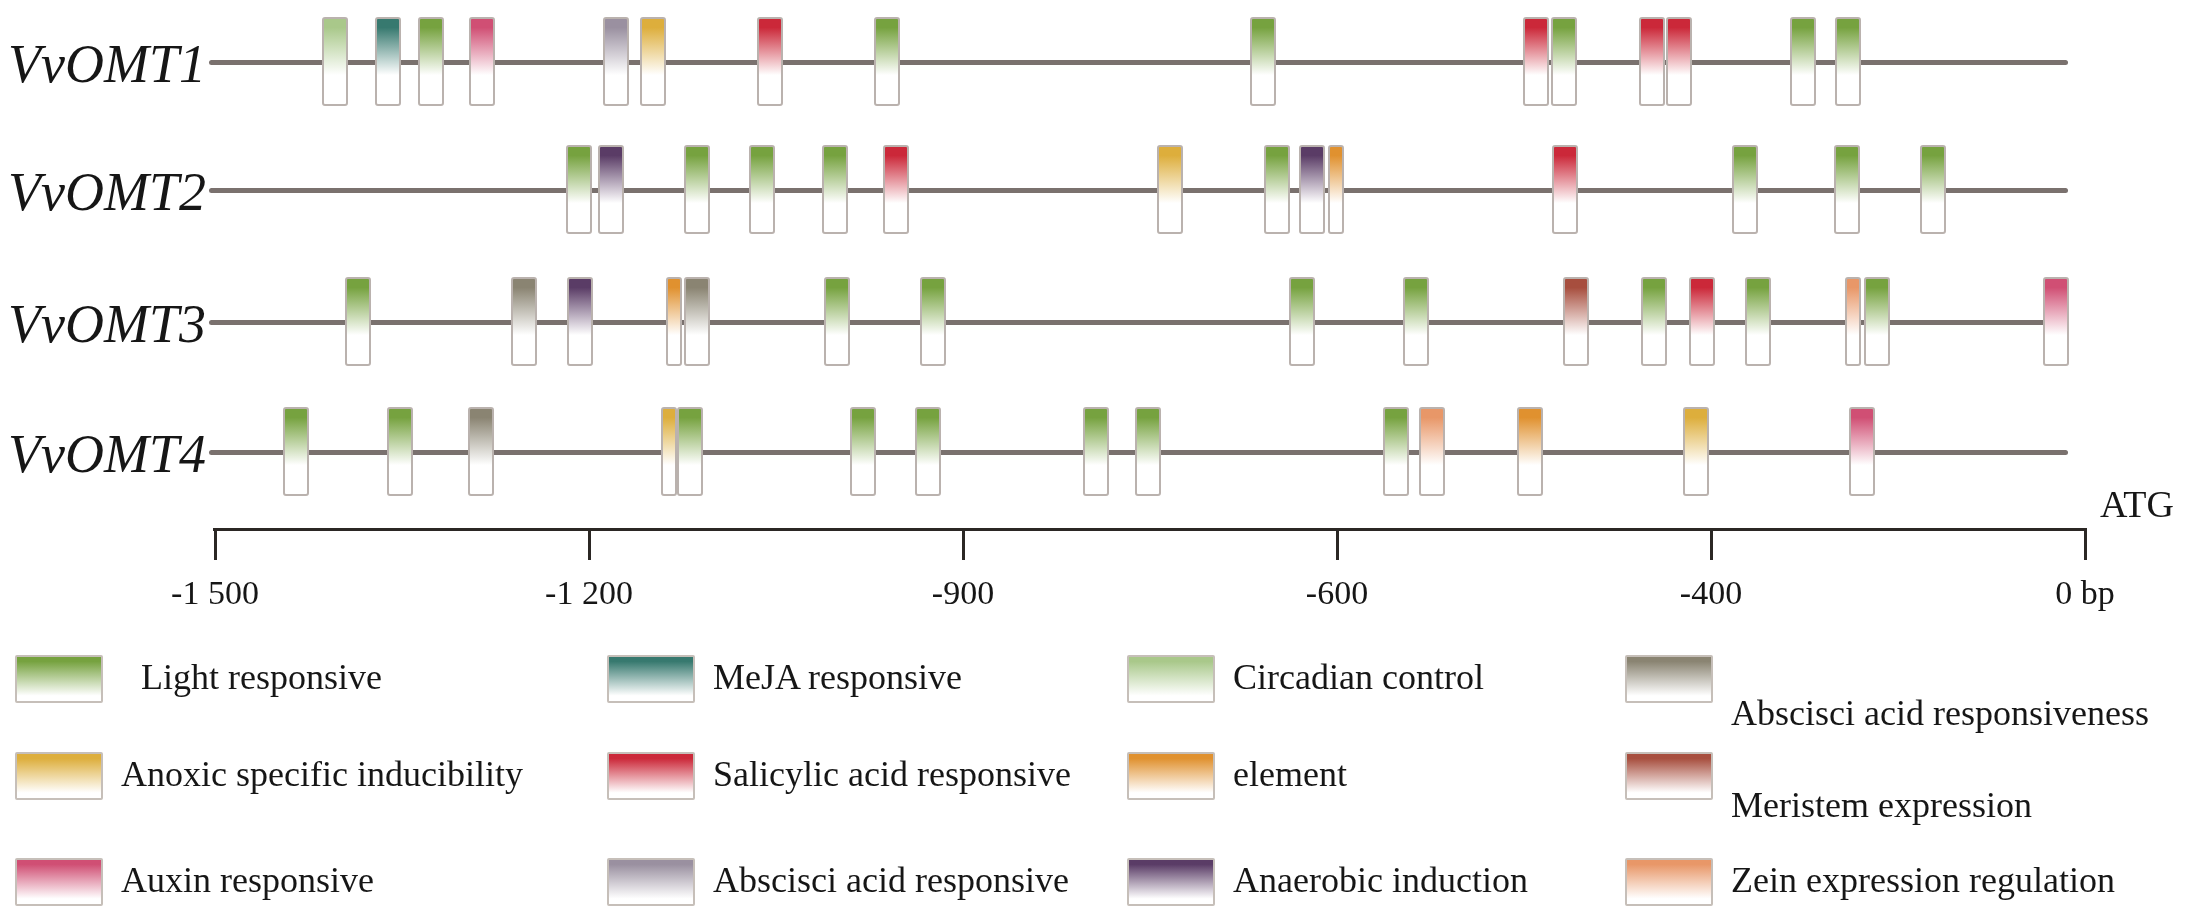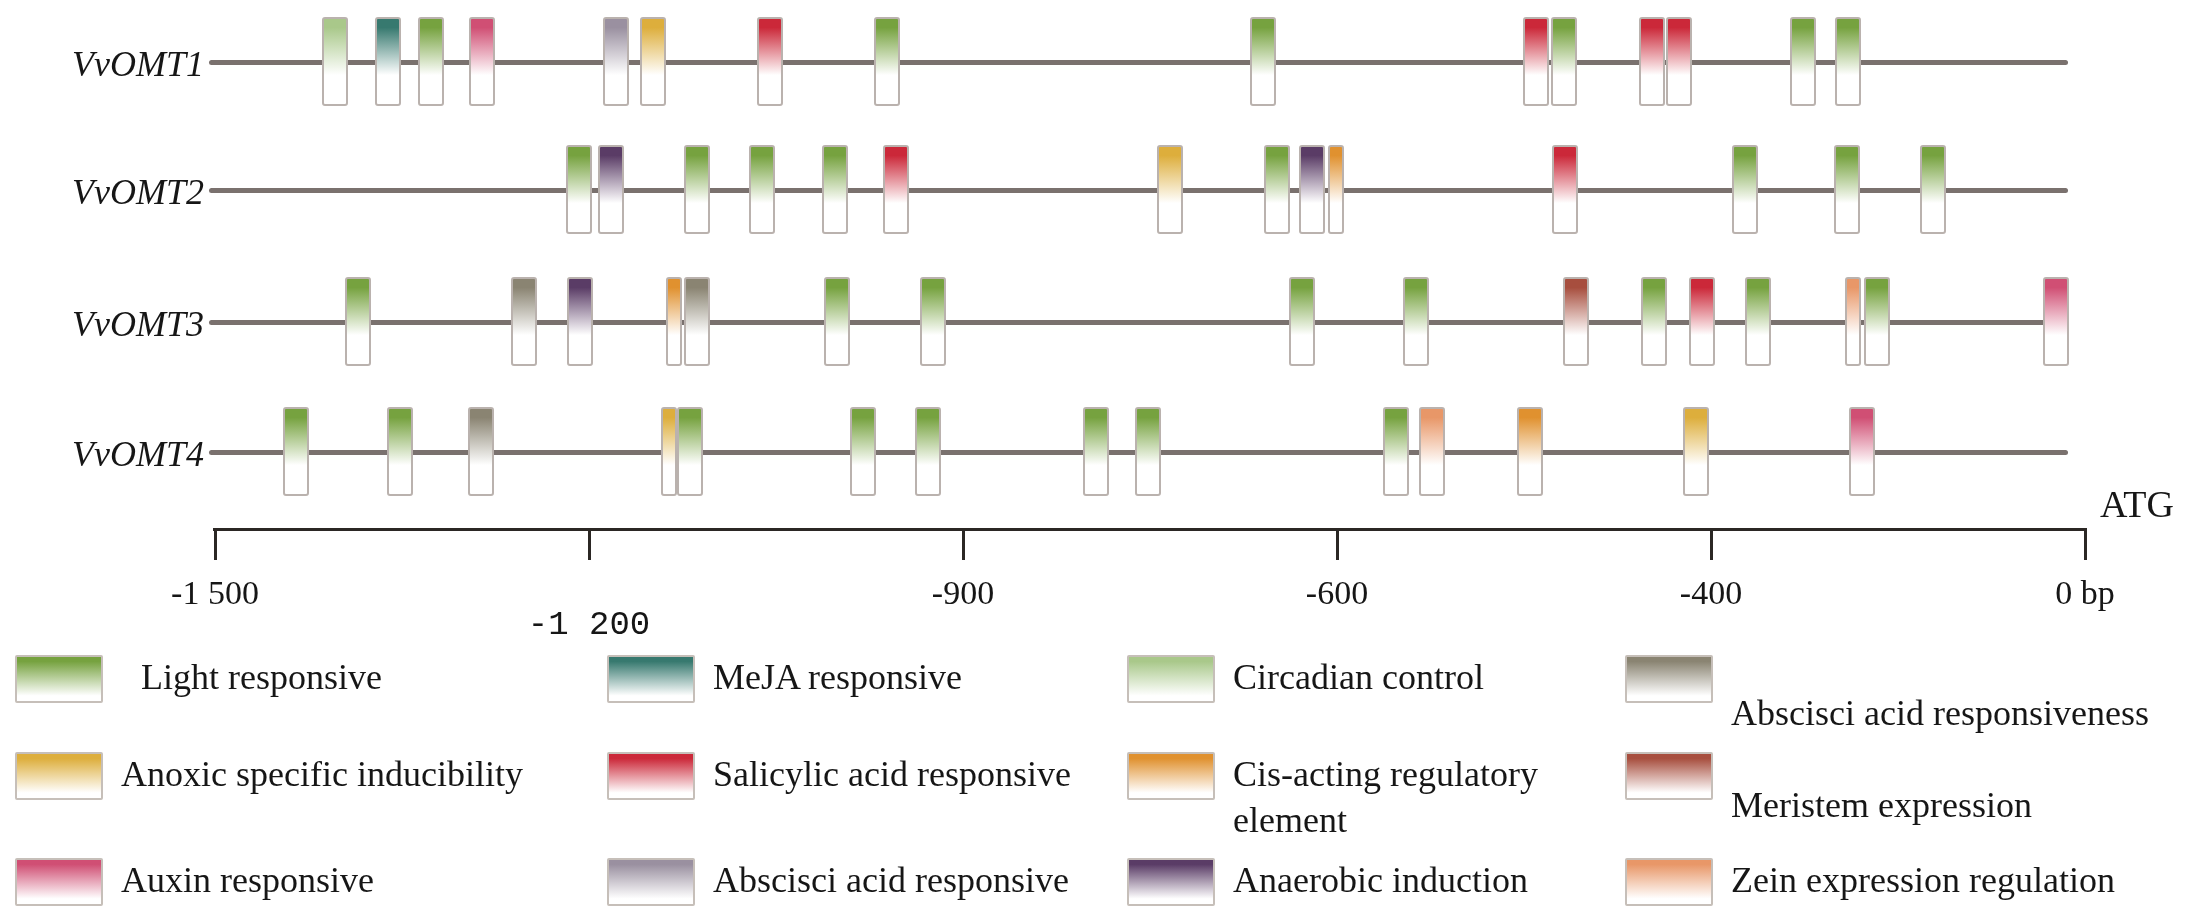--- a/index.html
+++ b/index.html
@@ -2,21 +2,21 @@
 <html><head>
 <meta charset="utf-8">
 <style>
   html,body{margin:0;padding:0;background:#ffffff;}
   .stage{
     position:relative;width:2197px;height:916px;background:#ffffff;
     font-family:"Liberation Serif", serif;color:#111;overflow:hidden;
   }
   .gene-label{
     position:absolute;left:8px;width:196px;height:52px;line-height:52px;
-    text-align:right;font-style:italic;font-size:36px;color:#161616;
+    text-align:right;font-style:italic;font-size:54px;color:#161616;
     white-space:nowrap;
   }
   .gene-line{
     position:absolute;height:5px;background:#7a716e;border-radius:3px;
   }
   .pbox{
     position:absolute;height:89px;border:2px solid #bab2ae;border-radius:3px;
     box-sizing:border-box;
   }
   .axis-main{position:absolute;height:3px;background:#2b2724;}
@@ -112,21 +112,21 @@
         <div class="pbox" style="left: 1517px; top: 407px; width: 26px; background: linear-gradient(rgb(224, 145, 47) 0%, rgb(224, 145, 47) 10%, rgb(255, 255, 255) 66%);"></div>
         <div class="pbox" style="left: 1683px; top: 407px; width: 26px; background: linear-gradient(rgb(221, 174, 60) 0%, rgb(221, 174, 60) 10%, rgb(255, 255, 255) 66%);"></div>
         <div class="pbox" style="left: 1849px; top: 407px; width: 26px; background: linear-gradient(rgb(208, 79, 116) 0%, rgb(208, 79, 116) 10%, rgb(255, 255, 255) 66%);"></div>
       </div>
     </div>
   <div id="axis-layer">
       <div class="axis-main" style="left: 213px; top: 528px; width: 1874px;"></div>
       <div class="axis-tick" style="left: 214px; top: 528px; height: 32px;"></div>
       <div class="axis-tick-label" style="left: 105px; top: 574px;">-1 500</div>
       <div class="axis-tick" style="left: 588px; top: 528px; height: 32px;"></div>
-      <div class="axis-tick-label" style="left: 479px; top: 606px; font-family: Liberation Mono, monospace;">-1 200</div>
+      <div class="axis-tick-label" style="left: 479px; top: 574px;">-1 200</div>
       <div class="axis-tick" style="left: 962px; top: 528px; height: 32px;"></div>
       <div class="axis-tick-label" style="left: 853px; top: 574px;">-900</div>
       <div class="axis-tick" style="left: 1336px; top: 528px; height: 32px;"></div>
       <div class="axis-tick-label" style="left: 1227px; top: 574px;">-600</div>
       <div class="axis-tick" style="left: 1710px; top: 528px; height: 32px;"></div>
       <div class="axis-tick-label" style="left: 1601px; top: 574px;">-400</div>
       <div class="axis-tick" style="left: 2084px; top: 528px; height: 32px;"></div>
       <div class="axis-tick-label" style="left: 1975px; top: 574px;">0 bp</div>
       <div class="atg-label" style="left: 2100px; top: 482px;">ATG</div>
     </div>
@@ -154,21 +154,20 @@
       <div class="legend-swatch" style="left: 607px; top: 858px; background: linear-gradient(rgb(154, 144, 160) 0%, rgb(154, 144, 160) 10%, rgb(255, 255, 255) 88%);"></div>
       <div class="legend-label" style="left: 713px; top: 857px;">
         <div>Abscisci acid responsive</div>
       </div>
       <div class="legend-swatch" style="left: 1127px; top: 655px; background: linear-gradient(rgb(169, 200, 138) 0%, rgb(169, 200, 138) 10%, rgb(255, 255, 255) 88%);"></div>
       <div class="legend-label" style="left: 1233px; top: 654px;">
         <div>Circadian control</div>
       </div>
       <div class="legend-swatch" style="left: 1127px; top: 752px; background: linear-gradient(rgb(224, 145, 47) 0%, rgb(224, 145, 47) 10%, rgb(255, 255, 255) 88%);"></div>
       <div class="legend-label" style="left: 1233px; top: 751px;">
-        <div>Cis-acting regulatory</div>
         <div>element</div>
       </div>
       <div class="legend-swatch" style="left: 1127px; top: 858px; background: linear-gradient(rgb(90, 60, 102) 0%, rgb(90, 60, 102) 10%, rgb(255, 255, 255) 88%);"></div>
       <div class="legend-label" style="left: 1233px; top: 857px;">
         <div>Anaerobic induction</div>
       </div>
       <div class="legend-swatch" style="left: 1625px; top: 655px; background: linear-gradient(rgb(138, 132, 114) 0%, rgb(138, 132, 114) 10%, rgb(255, 255, 255) 88%);"></div>
       <div class="legend-label" style="left: 1731px; top: 690px; text-align: center;">
         <div>Abscisci acid responsiveness</div>
       </div>

